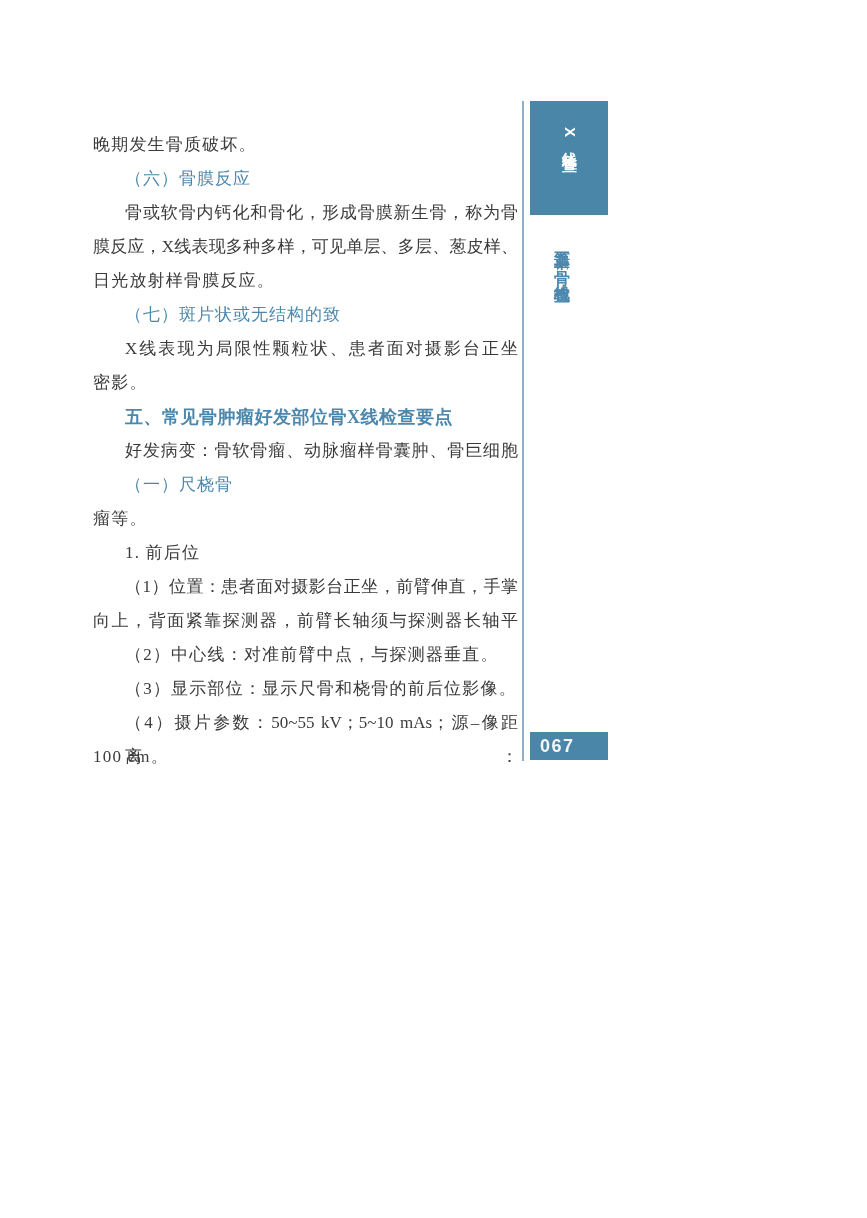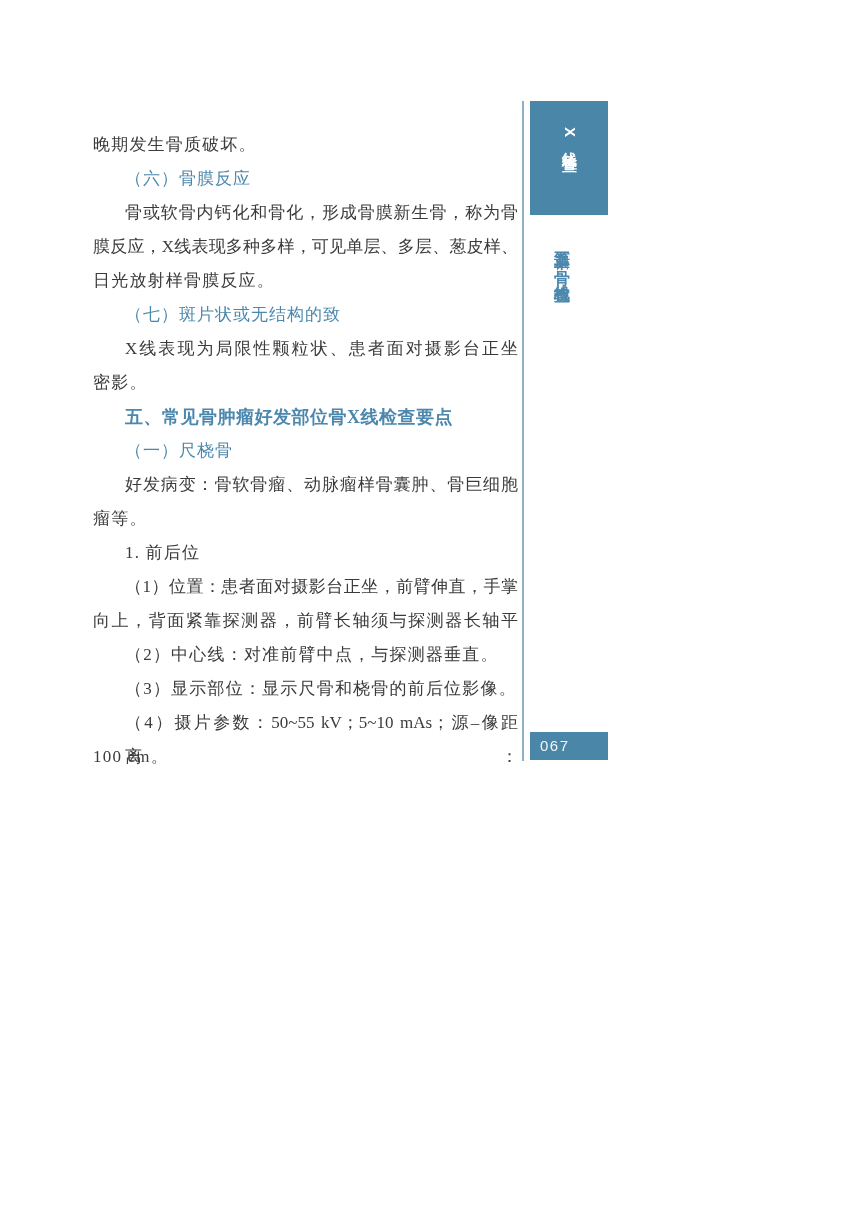--- a/index.html
+++ b/index.html
@@ -90,41 +90,41 @@
     left:530px;top:732px;
     width:78px;height:28px;
     background:var(--accent-blue);
     box-sizing:border-box;
     line-height:28px;
     padding-left:10px;
   }
   .page-num{
     color:#F5F5F5;
     font-family:"Liberation Sans", sans-serif;
-    font-size:15px;font-weight:normal;
+    font-size:18px;font-weight:bold;
     letter-spacing:1.5px;
   }
 </style>
 </head>
 <body>
 
 <div class="page">
 
   <main class="body-text" id="lines-container">
       <div class="line body">晚期发生骨质破坏。</div>
       <div class="line heading indent">（六）骨膜反应</div>
       <div class="line body indent justify">骨或软骨内钙化和骨化，形成骨膜新生骨，称为骨</div>
       <div class="line body justify">膜反应，X线表现多种多样，可见单层、多层、葱皮样、</div>
       <div class="line body">日光放射样骨膜反应。</div>
       <div class="line heading indent">（七）斑片状或无结构的致</div>
       <div class="line body indent justify">X线表现为局限性颗粒状、患者面对摄影台正坐</div>
       <div class="line body">密影。</div>
       <div class="line section indent">五、常见骨肿瘤好发部位骨X线检查要点</div>
+      <div class="line body indent justify">好发病变：骨软骨瘤、动脉瘤样骨囊肿、骨巨细胞</div>
       <div class="line heading indent">（一）尺桡骨</div>
-      <div class="line body indent justify">好发病变：骨软骨瘤、动脉瘤样骨囊肿、骨巨细胞</div>
       <div class="line body">瘤等。</div>
       <div class="line body indent">1. 前后位</div>
       <div class="line body indent justify">（1）位置：患者面对摄影台正坐，前臂伸直，手掌</div>
       <div class="line body justify">向上，背面紧靠探测器，前臂长轴须与探测器长轴平</div>
       <div class="line body indent">（2）中心线：对准前臂中点，与探测器垂直。</div>
       <div class="line body indent">（3）显示部位：显示尺骨和桡骨的前后位影像。</div>
       <div class="line body indent justify">（4）摄片参数：50~55 kV；5~10 mAs；源–像距离：</div>
       <div class="line body">100 cm。</div>
     </main>
 

